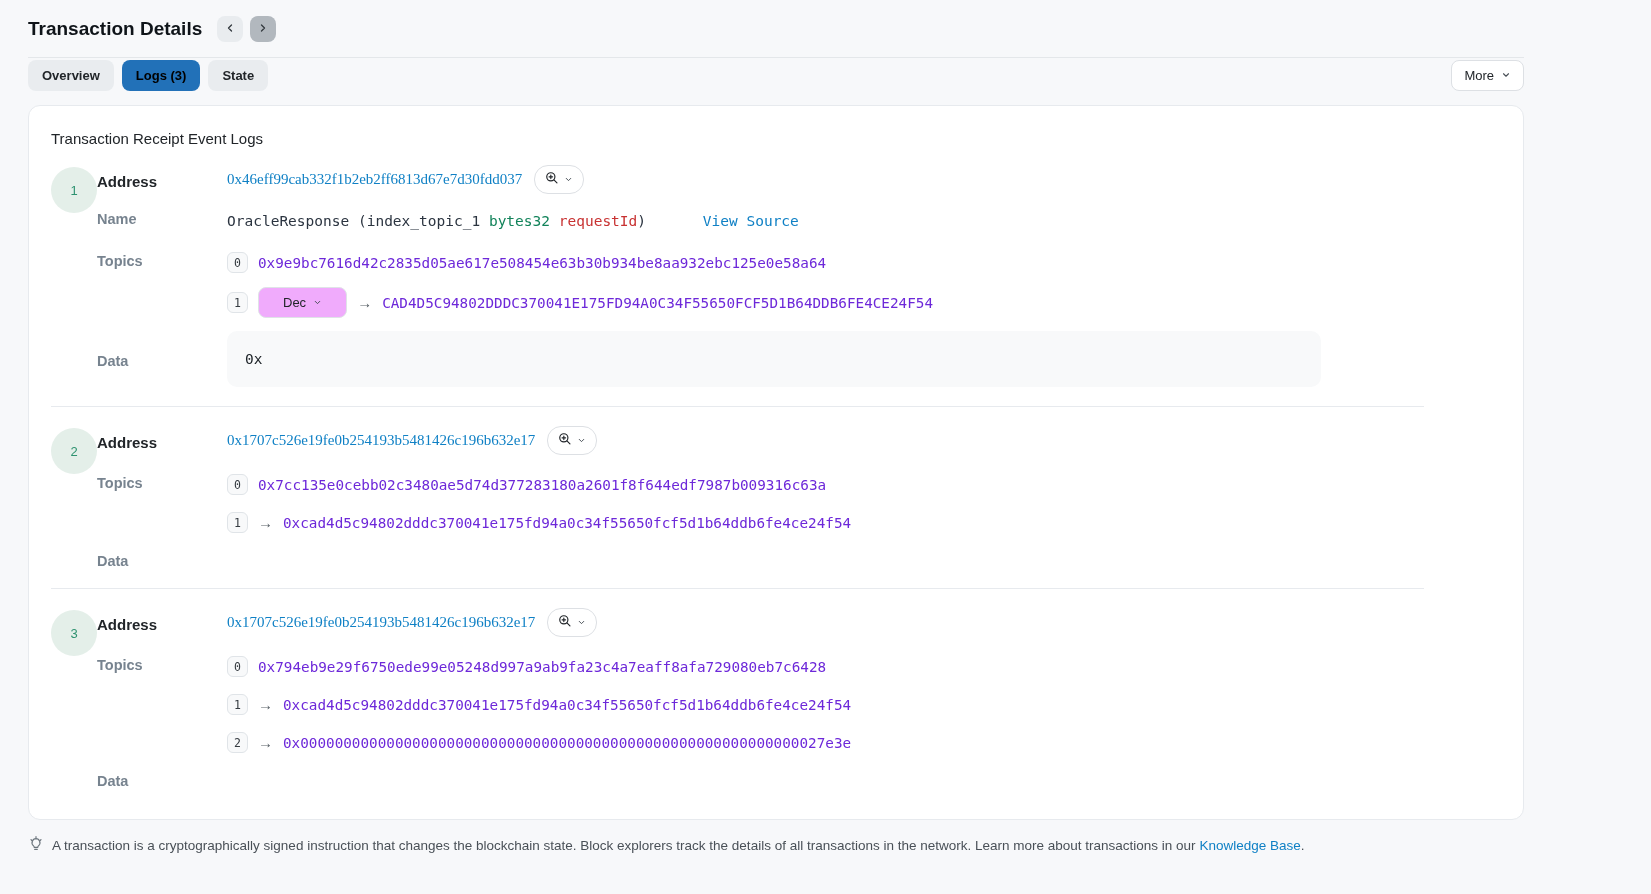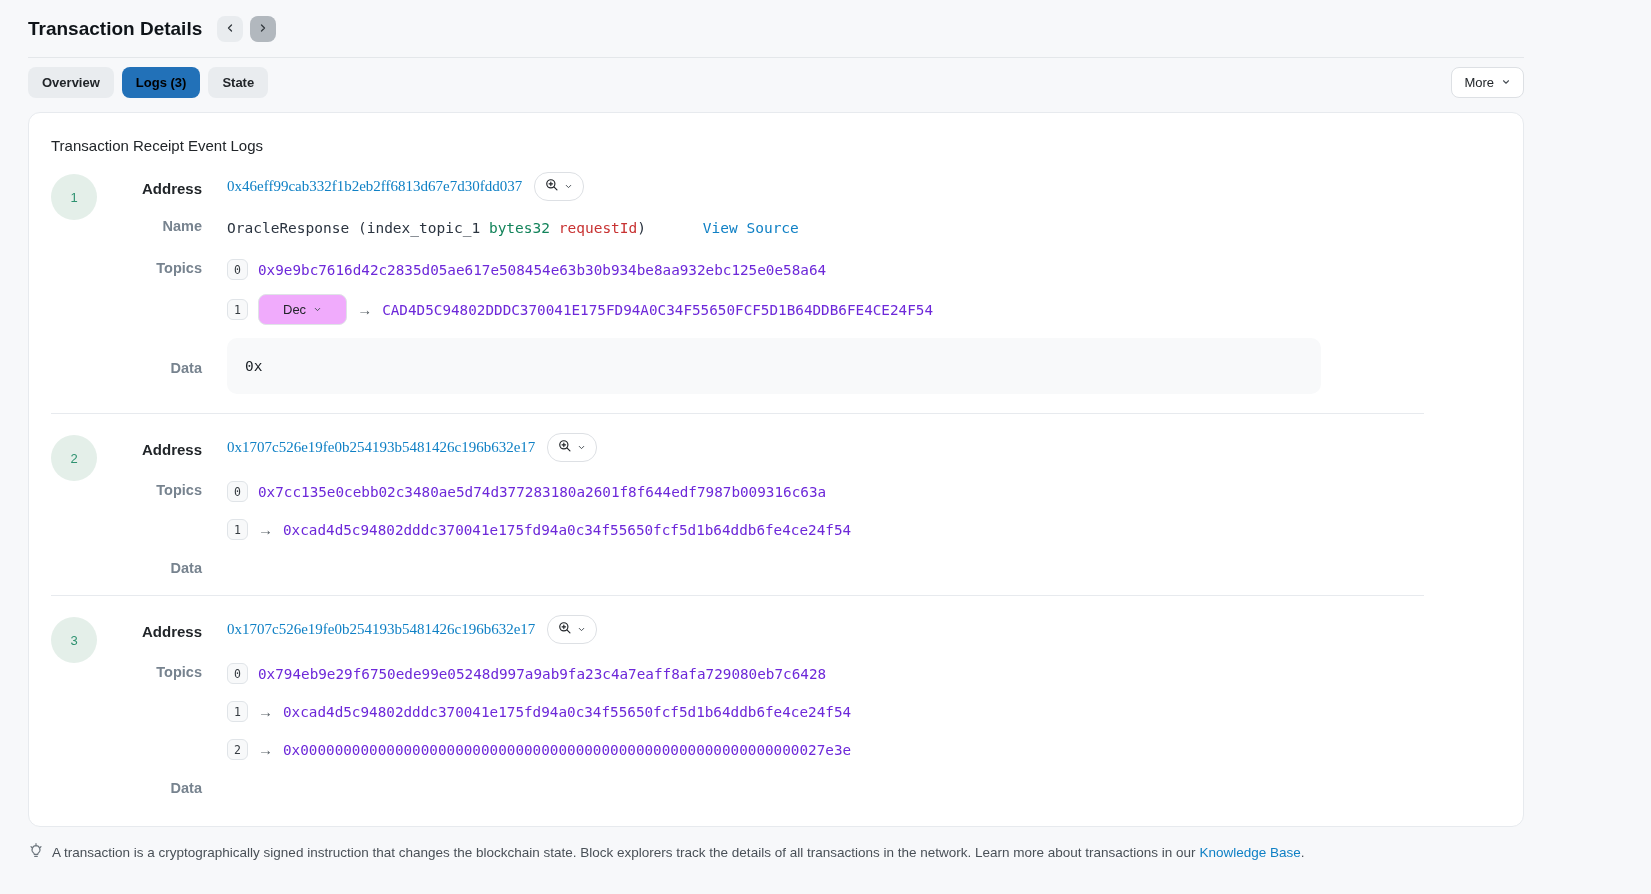--- a/index.html
+++ b/index.html
@@ -18,21 +18,21 @@
   .nav-btn {
     width: 26px; height: 26px; border: none; border-radius: 8px;
     display: inline-flex; align-items: center; justify-content: center;
     cursor: pointer; padding: 0;
   }
   .nav-btn.prev { background: #e9ecef; }
   .nav-btn.next { background: #b2b8be; }
   .header-divider { border: 0; border-top: 1px solid #e4e7ea; margin-top: 15px; }
 
   
-  .tabbar { margin-top: 9px; display: flex; align-items: center; justify-content: space-between; }
+  .tabbar { margin-top: 2px; display: flex; align-items: center; justify-content: space-between; }
   .tabs { display: flex; gap: 8px; }
   .tab {
     border: none; border-radius: 8px; background: #e9ecef; color: #212529;
     font-family: "Liberation Sans", sans-serif;
     font-size: 13px; font-weight: 700; padding: 8px 14px; cursor: pointer;
   }
   .tab.active { background: #2271b8; color: #000000; }
   .more-btn {
     display: inline-flex; align-items: center; gap: 7px;
     background: #ffffff; border: 1px solid #dde0e4; border-radius: 8px;
@@ -52,21 +52,21 @@
   .log-num {
     width: 46px; height: 46px; border-radius: 50%;
     background: #e4efe9; color: #2e9270;
     display: flex; align-items: center; justify-content: center;
     font-size: 13px; margin-top: 2px; flex-shrink: 0;
   }
   .log-rows { flex: 1; min-width: 0; }
   .row { display: flex; align-items: flex-start; }
   .row + .row { margin-top: 13px; }
   .row-label {
-    width: 105px; text-align: right; margin-right: 25px; flex-shrink: 0;
+    width: 105px; text-align: left; margin-right: 25px; flex-shrink: 0;
     font-size: 14.5px; font-weight: 700; color: #77838f; padding-top: 4px;
   }
   .row-label.dark { color: #212529; font-size: 15px; }
 
   .addr-wrap { display: flex; align-items: center; gap: 12px; font-family: Liberation Serif, serif; }
   .addr-link { font-size: 15px; color: #0f80c5; text-decoration: none; cursor: pointer; }
   .zoom-btn {
     display: inline-flex; align-items: center; gap: 5px;
     background: #ffffff; border: 1px solid #dde0e4; border-radius: 14px;
     padding: 5px 10px; cursor: pointer;

